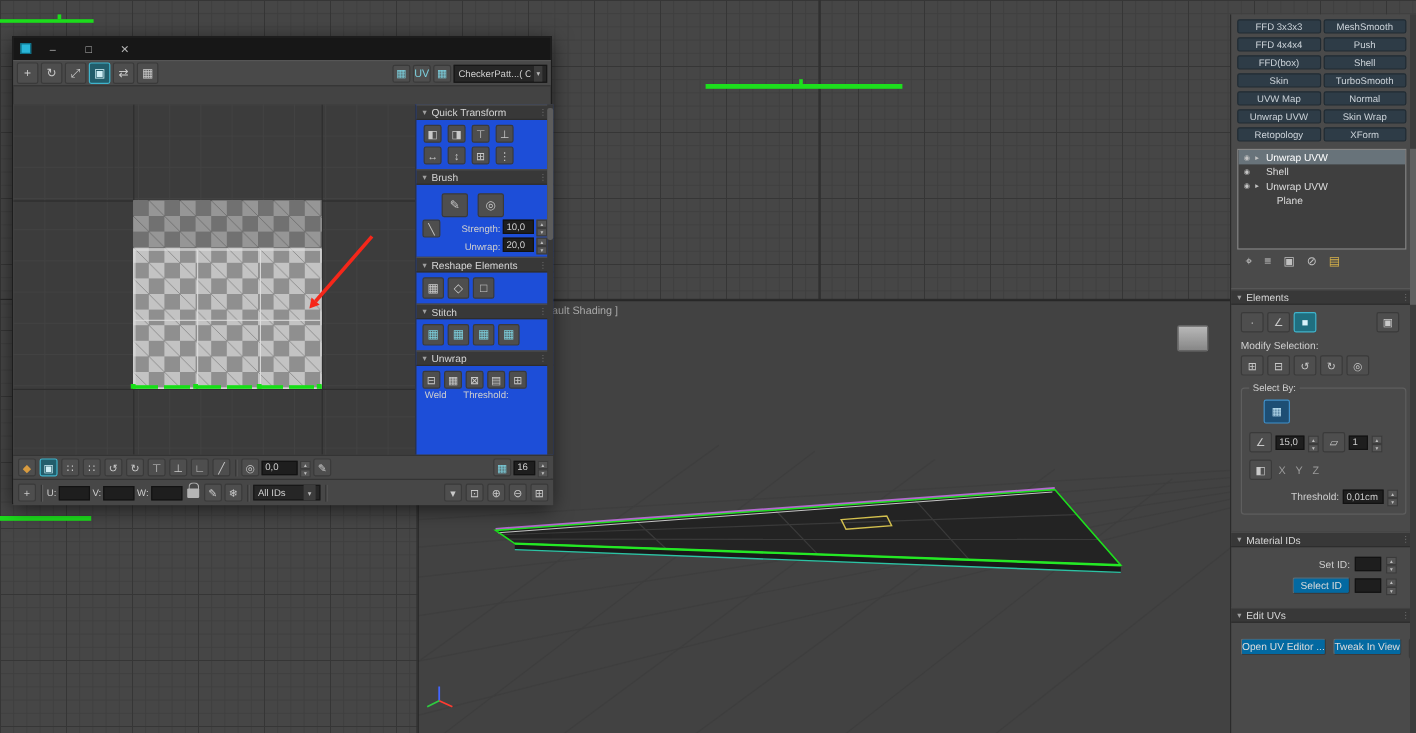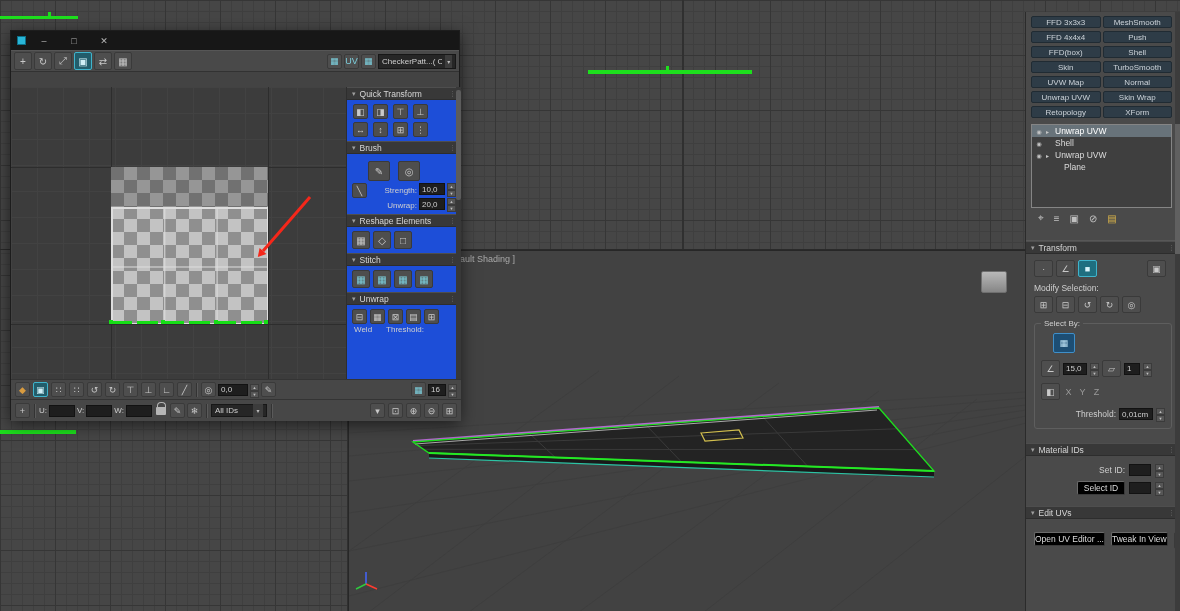--- a/index.html
+++ b/index.html
@@ -21,21 +21,21 @@
 
 .persp{background:#424242;border-top:1px solid #272727;border-left:1px solid #272727;z-index:1;overflow:hidden}
 .shading-label{font-size:9px;color:#a9a9a9;white-space:nowrap}
 .viewcube{width:26px;height:22px;background:linear-gradient(#c6c6c6,#8e8e8e);border:1px solid #747474;border-radius:2px;opacity:.9}
 
 .fld{background:#1e1e1e;border:1px solid #121212;color:#cfcfcf;font-size:8px;height:12px;display:inline-flex;align-items:center;padding:0 2px;white-space:nowrap}
 .w16{width:16px}.w18{width:18px}.w22{width:22px}.w24{width:24px}.w26{width:26px}.w30{width:30px}.w34{width:34px}.w48{width:48px}.w88{width:88px}
 .spin{width:9px;height:12px;display:inline-flex;flex-direction:column}
 .spin::before,.spin::after{content:"▲";flex:1;font-size:4px;line-height:5px;color:#c0c0c0;background:#565656;border:1px solid #3b3b3b;text-align:center}
 .spin::after{content:"▼"}
-.btn{background:#000000;border:1px solid #6b6b6b;border-bottom-color:#3b3b3b;border-right-color:#3b3b3b;border-radius:2px;color:#dcdcdc;font-size:8.5px;height:14px;display:inline-flex;align-items:center;justify-content:center;white-space:nowrap}
+.btn{background:#0369a1;border:1px solid #6b6b6b;border-bottom-color:#3b3b3b;border-right-color:#3b3b3b;border-radius:2px;color:#dcdcdc;font-size:8.5px;height:14px;display:inline-flex;align-items:center;justify-content:center;white-space:nowrap}
 .sep{width:1px;height:14px;background:#333;box-shadow:1px 0 0 #5a5a5a;margin:0 2px;flex:none}
 .rollout-h{height:13px;background:#383838;border-top:1px solid #4e4e4e;border-bottom:1px solid #2d2d2d;display:flex;align-items:center;gap:4px;padding:0 5px;color:#d6d6d6;font-size:8.5px;white-space:nowrap}
 .rollout-h .arr{font-size:7px;color:#9f9f9f}
 .rollout-h .grip{margin-left:auto;color:#6f6f6f;font-size:7px}
 
 .uvw-win{background:#434343;border:1px solid #1d1d1d;box-shadow:0 4px 16px rgba(0,0,0,.6);z-index:30}
 .titlebar{height:19px;background:#171717;display:flex;align-items:center;gap:6px;padding:0 6px}
 .app-icon{width:9px;height:9px;background:#29b6d8;border:1px solid #0d6f87;flex:none}
 .titlebar .ttl{flex:1;font-size:10px;color:#cfcfcf}
 .wctl{width:24px;text-align:center;font-size:9px;color:#b5b5b5;cursor:default}
@@ -410,21 +410,21 @@
     <span class="stool">⌖</span>
         <span class="stool">≡</span>
         <span class="stool">▣</span>
         <span class="stool">⊘</span>
         <span class="stool gold">▤</span>
       </div>
     <div class="psep"></div>
 
     <div class="rollout-h">
       <span class="arr">▾</span>
-      <span>Transform</span>
+      <span>Elements</span>
       <span class="grip">⋮</span>
     </div>
     <div class="cbody">
       <div class="iconrow" style="padding-right:6px">
 
       <span class="cb">∙</span>
           <span class="cb">∠</span>
           <span class="cb active">■</span>
           <span class="cb push-right">▣</span>
         </div>

